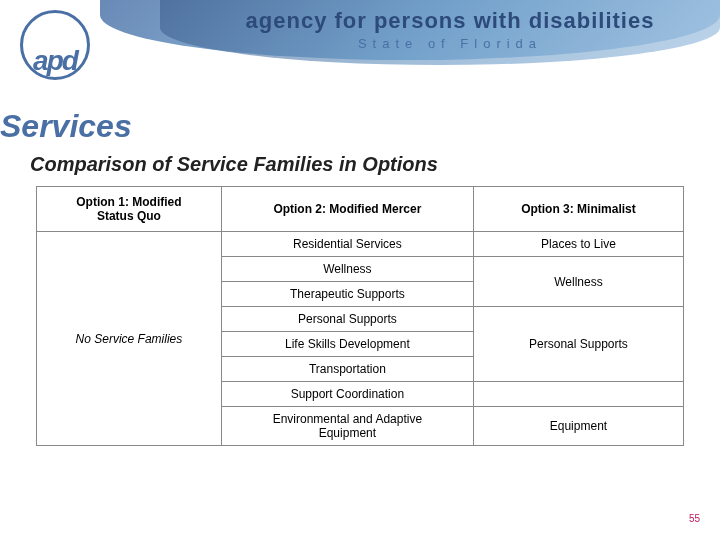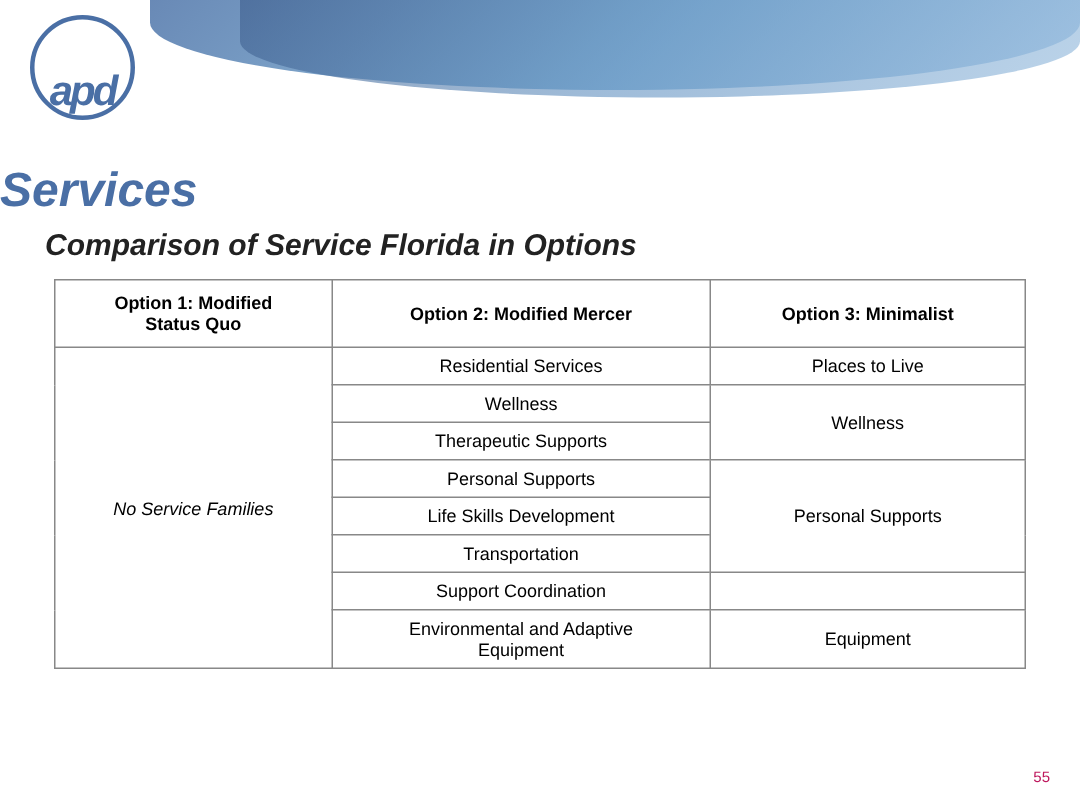--- a/index.html
+++ b/index.html
@@ -176,27 +176,31 @@
 <div class="header">
   <div class="swoosh-container">
     <div class="swoosh-top"></div>
     <div class="swoosh-mid"></div>
   </div>
   <div class="header-logo-area">
     <div class="logo-circle">
       <span>apd</span>
     </div>
   </div>
+  <div class="header-title-area">
+    <div class="header-title-main">agency for persons with disabilities</div>
+    <div class="header-title-sub">State  of  Florida</div>
+  </div>
 </div>
 
 <div class="services-banner">
   <div class="services-title">Services</div>
 </div>
 
-<div class="comparison-heading">Comparison of Service Florida in Options</div>
+<div class="comparison-heading">Comparison of Service Families in Options</div>
 
 <div class="table-container">
   <table>
     <thead>
       <tr>
         <th class="col-header col-option1">Option 1: Modified<br>Status Quo</th>
         <th class="col-header col-option2">Option 2: Modified Mercer</th>
         <th class="col-header col-option3">Option 3: Minimalist</th>
       </tr>
     </thead>

